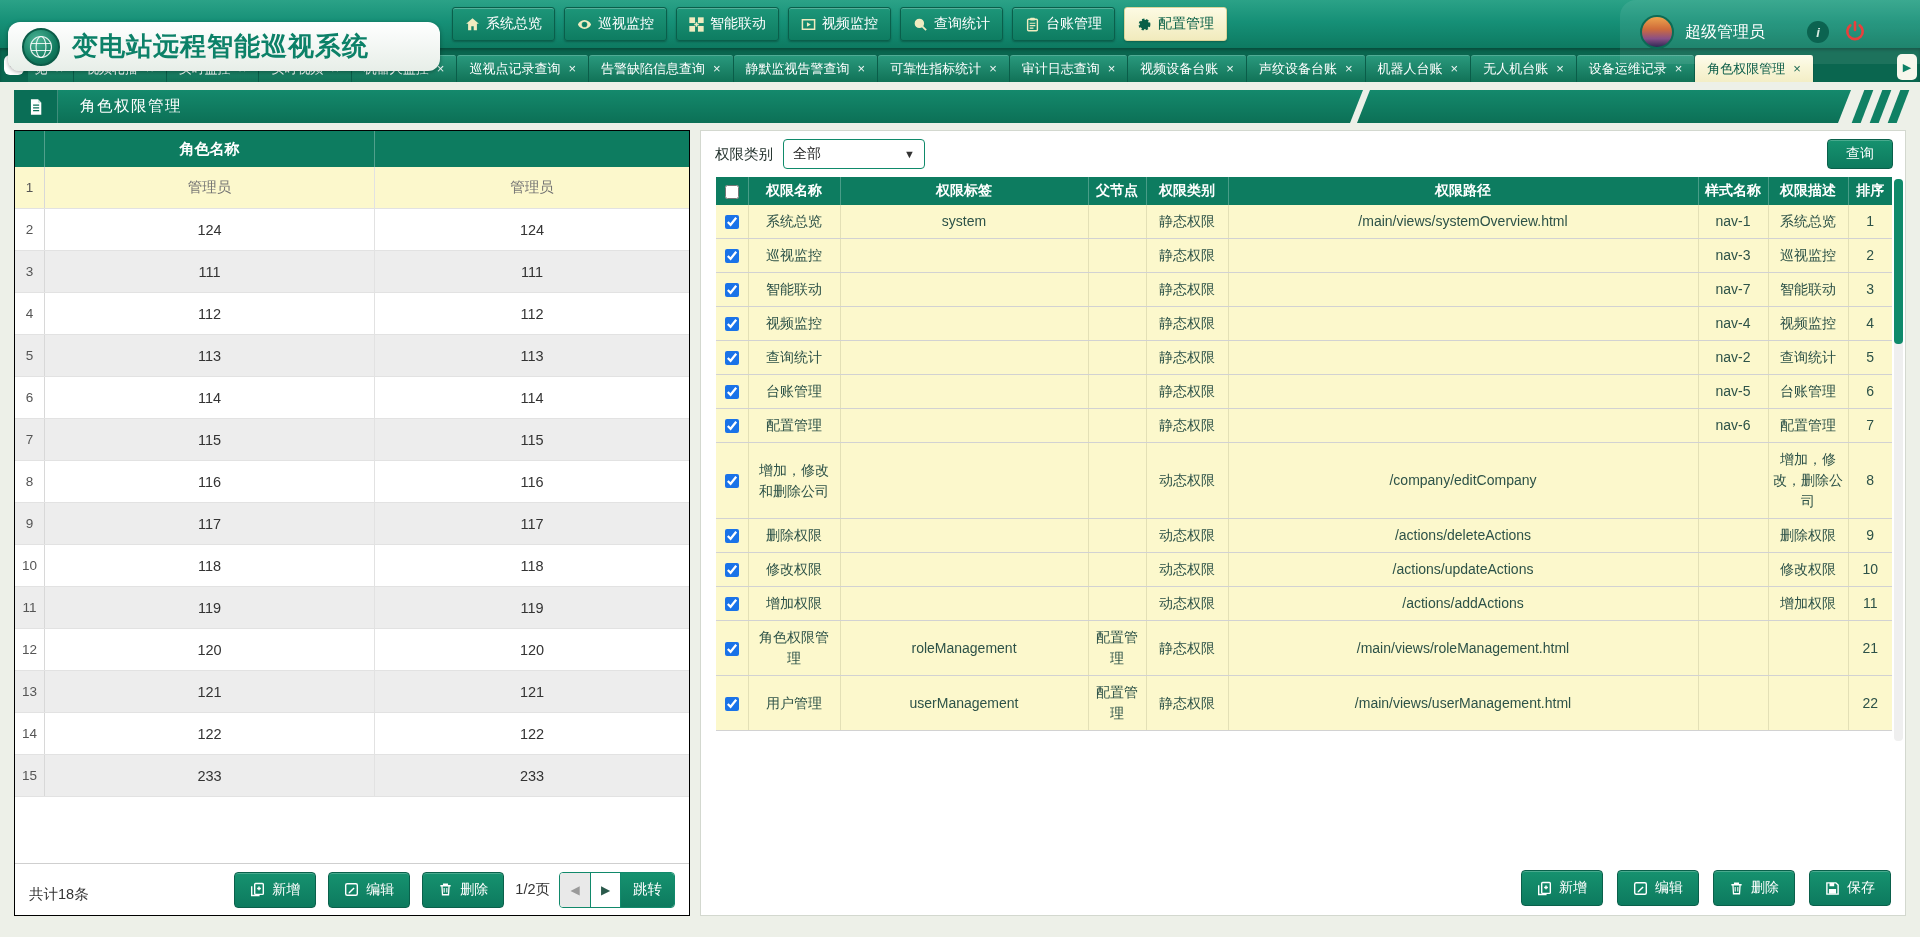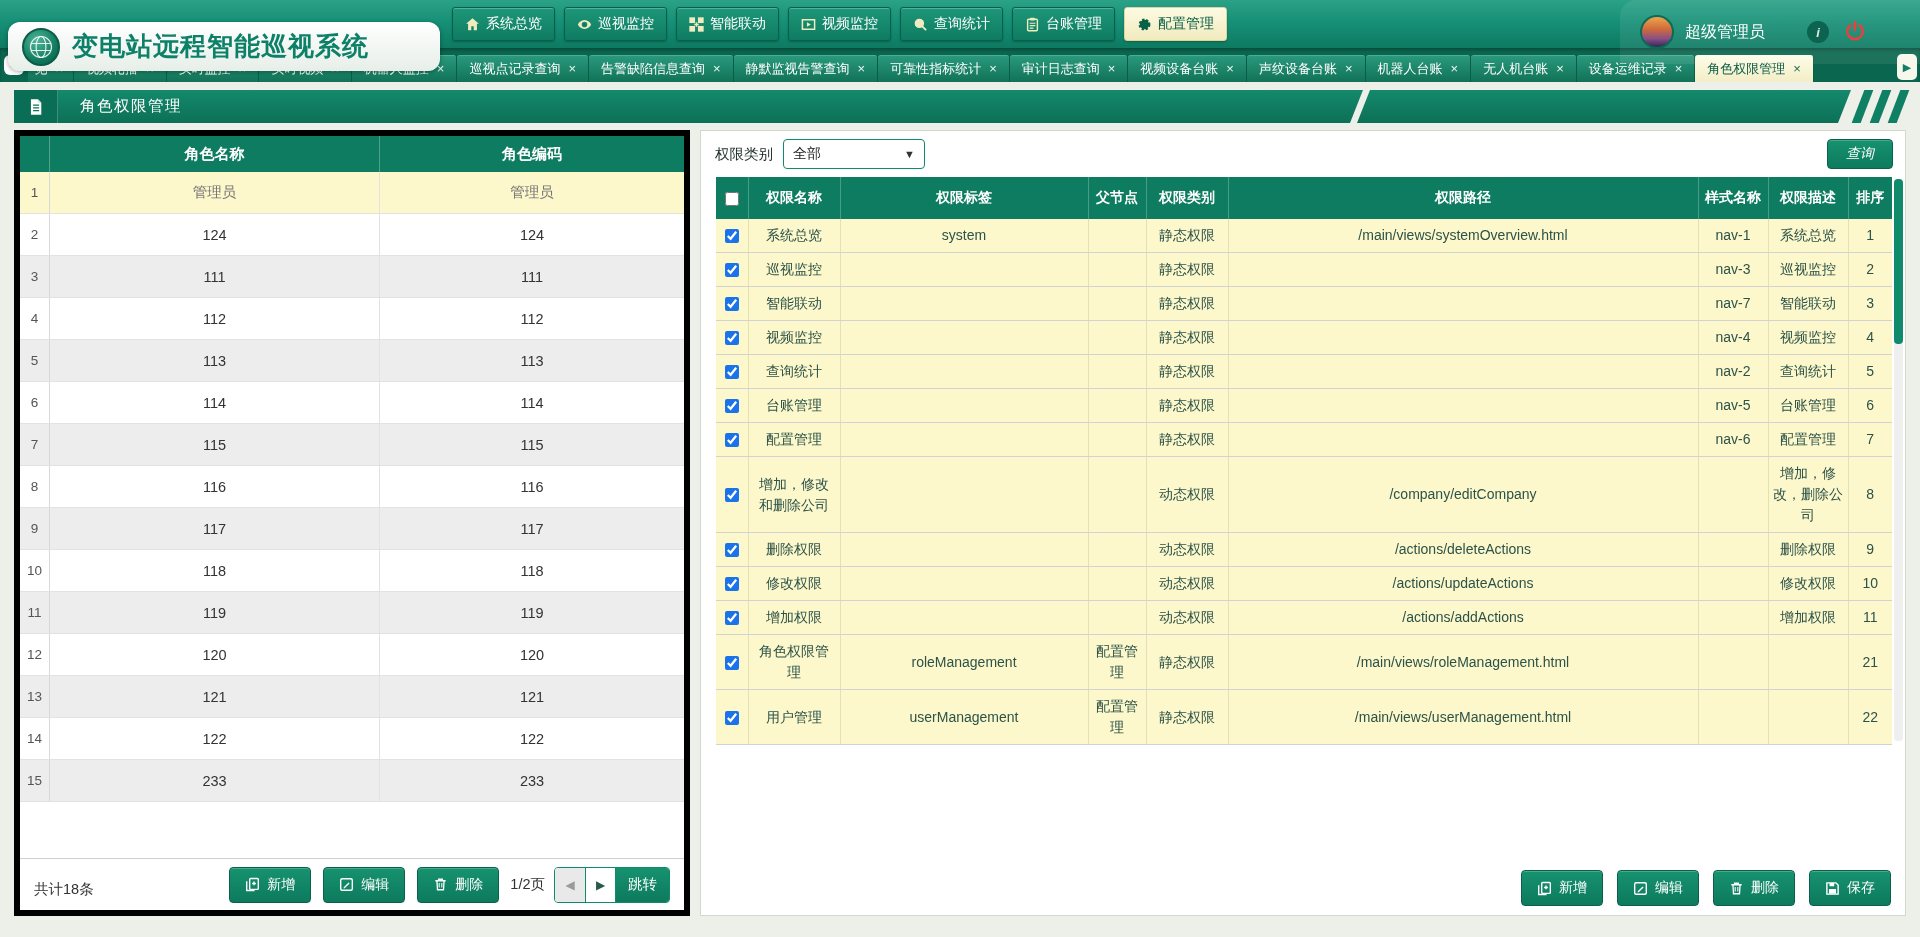--- a/index.html
+++ b/index.html
@@ -74,21 +74,21 @@
   
   .gbtn { display:inline-flex; align-items:center; justify-content:center; gap:7px;
     background:linear-gradient(180deg,#16926f,#0d7a5e); color:#fff; border:1px solid #0a604b;
     border-radius:4px; font-size:14px; height:36px; padding:0 15px;
     box-shadow:inset 0 1px 0 rgba(255,255,255,.22); white-space:nowrap; }
   .gbtn .icn svg { fill:none; stroke:#fff; }
   .gbtn .icn svg .fl { fill:#fff; stroke:none; }
 
   
   .roles-panel { position:absolute; left:14px; top:130px; width:676px; height:786px;
-    background:#fff; border:6px solid #000000; }
+    background:#fff; border:1px solid #000000; }
   .roles-header { display:flex; height:36px; background:#0d7c60; color:#fff; font-weight:bold;
     font-size:15px; align-items:center; }
   .rh-idx { width:30px; height:100%; border-right:1px solid rgba(255,255,255,.28); }
   .rh-name { width:330px; text-align:center; border-right:1px solid rgba(255,255,255,.28);
     height:100%; display:flex; align-items:center; justify-content:center; }
   .rh-code { flex:1; text-align:center; display:flex; align-items:center; justify-content:center; height:100%; }
   .rrow { display:flex; height:42px; border-bottom:1px solid #e2e2e2; font-size:14.5px; color:#333; background:#fff; }
   .rrow.striped { background:#ededed; }
   .rrow.selected { background:#fcf8cc; }
   .rrow.selected .c-name, .rrow.selected .c-code { color:#737373;text-align:right; }
@@ -110,24 +110,24 @@
 
   
   .perm-panel { position:absolute; left:700px; top:130px; width:1206px; height:786px;
     background:#fff; border:1px solid #d3d8cf; }
   .filter-row { height:46px; display:flex; align-items:center; padding:0 12px; position:relative; }
   .flabel { font-size:14.5px; color:#1c2b26; margin-left:2px; }
   .fselect { width:142px; height:30px; border:1px solid #0f8a6a; border-radius:4px; background:#fff;
     margin-left:10px; display:flex; align-items:center; justify-content:space-between;
     padding:0 9px; font-size:14px; color:#222; cursor:pointer; }
   .fselect .chev { font-size:11px; color:#333; }
-  .gbtn.search { position:absolute; right:12px; top:8px; height:30px; padding:0 18px;font-style:italic; }
+  .gbtn.search { position:absolute; right:12px; top:8px; height:30px; padding:0 18px; }
   .perm-table { border-collapse:collapse; table-layout:fixed; width:1176px; margin:0 15px; }
   .perm-table th { background:#0d7c60; color:#fff; font-size:14px; font-weight:bold; height:28px;
-    border-right:1px solid rgba(255,255,255,.25); padding:12px 2px; }
+    border-right:1px solid rgba(255,255,255,.25); padding:5px 2px; }
   .perm-table th:last-child { border-right:none; }
   .perm-table td { background:#fcf8cc; border-right:1px solid #e3e0b6; border-bottom:1px solid #d2d2d2;
     text-align:center; font-size:14px; color:#2d5248; padding:6px 4px; line-height:1.5; word-break:break-all; }
   .perm-table td:last-child { border-right:none; }
   .rcb, .hcb { width:14px; height:14px; accent-color:#1a73e8; vertical-align:middle; }
   .vscroll { position:absolute; right:2px; top:48px; width:9px; height:562px; background:#efefef; border-radius:4px; }
   .vscroll .thumb { width:9px; height:165px; background:#0f8a6a; border-radius:4px; }
   .perm-actions { position:absolute; right:14px; bottom:9px; display:flex; gap:14px; }
 </style>
 </head>
@@ -310,21 +310,20 @@
 <div class="stripes">
     <i></i>
     <i></i>
     <i></i>
   </div>
 
 <section class="roles-panel">
   <div class="roles-header">
     <div class="rh-idx"></div>
     <div class="rh-name">角色名称</div>
-    <div class="rh-code">角色编码</div>
   </div>
   <div id="rolesBody">
       <div class="rrow selected">
         <div class="c-idx">1</div>
         <div class="c-name">管理员</div>
         <div class="c-code">管理员</div>
       </div>
       <div class="rrow">
         <div class="c-idx">2</div>
         <div class="c-name">124</div>

